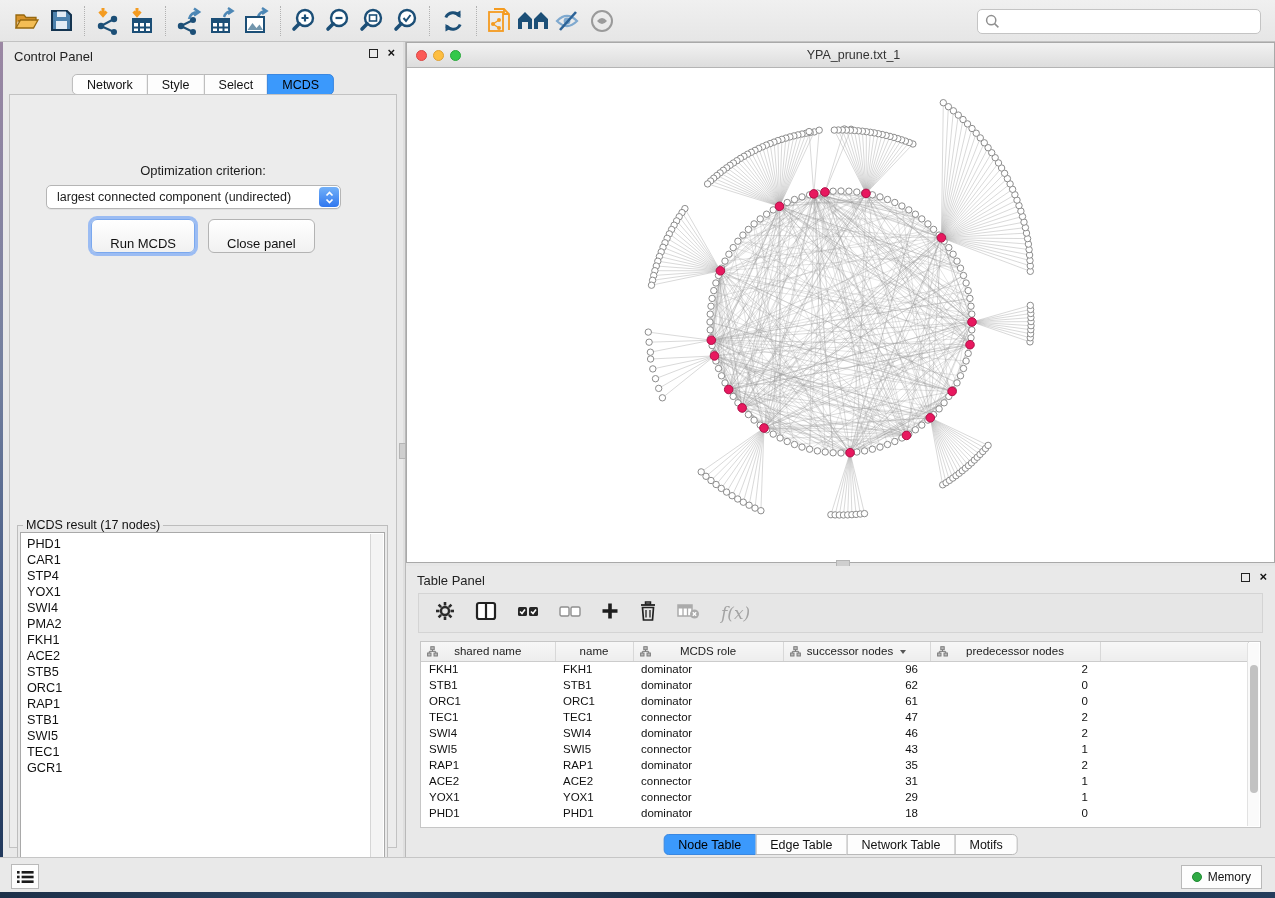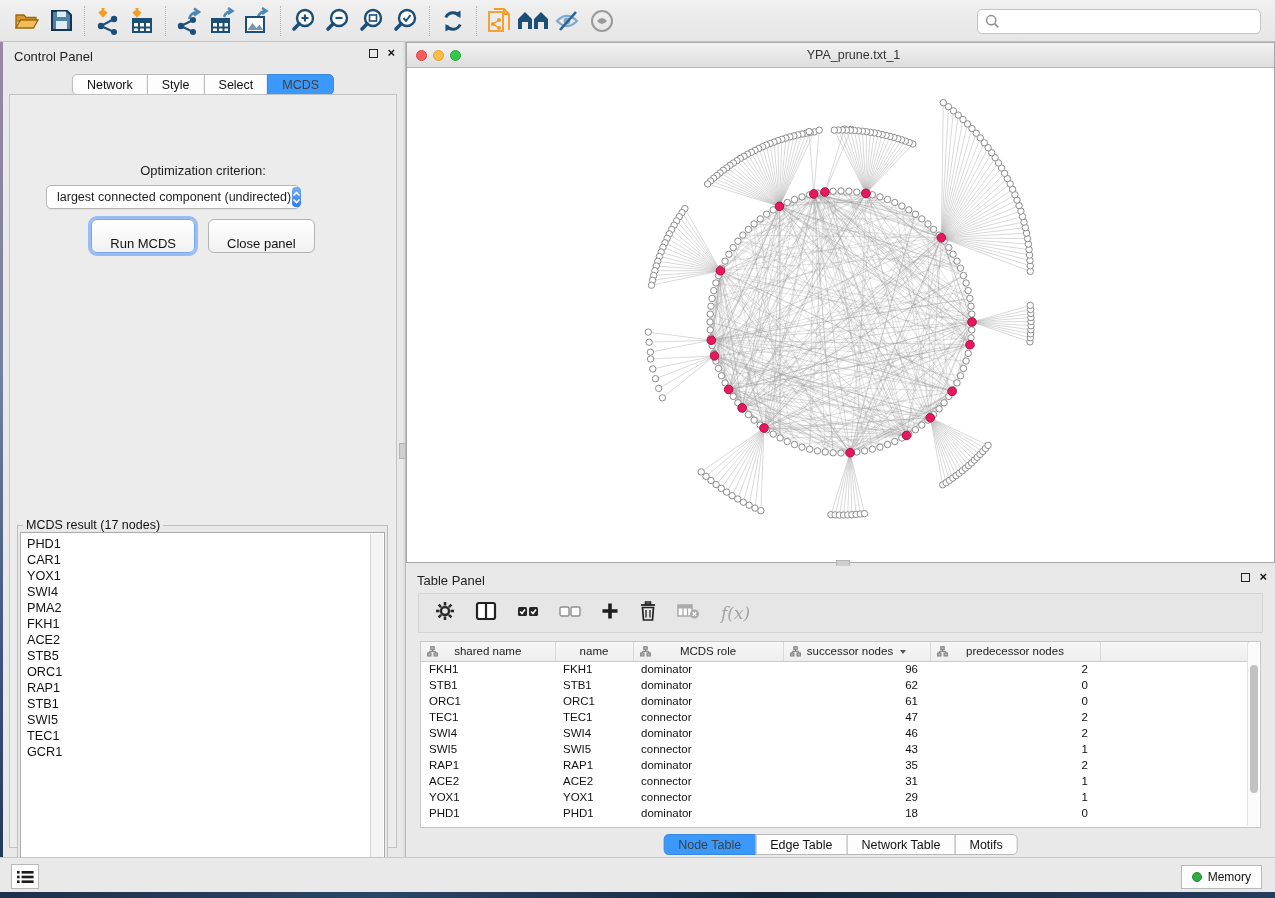--- a/index.html
+++ b/index.html
@@ -28,26 +28,26 @@
   .panel-title { position:absolute; left:11px; top:7px; font-size:13px; color:#222; }
   .win-btns { position:absolute; right:8px; top:6px; display:flex; gap:9px; align-items:center; }
   .float-btn { width:9px; height:9px; border:1.5px solid #222; display:inline-block; }
   .close-btn { font-size:13px; font-weight:bold; color:#111; line-height:10px; }
 
   #cp-tabs { position:absolute; top:32px; left:50%; transform:translateX(-50%); display:inline-flex; }
   .tab { height:21px; padding:3px 14px 0; font-size:12.5px; background:#fdfdfd;
          border:1px solid #b9b9b9; margin-left:-1px; color:#111; }
   .tab:first-child { border-radius:5px 0 0 5px; margin-left:0; }
   .tab:last-child { border-radius:0 5px 5px 0; }
-  .tab.selected { background:#3b99fc; border-color:#3a87e0; color:#404040; }
+  .tab.selected { background:#3b99fc; border-color:#3a87e0; color:#000000; }
 
   #cp-content { position:absolute; left:6px; right:6px; top:52px; bottom:9px;
     background:#ececec; border:1px solid #c2c2c2; }
   #opt-label { position:absolute; top:68px; width:100%; text-align:center; font-size:13px; }
-  #criterion-select { position:absolute; left:36px; top:90px; width:254px; height:24px; background:#fff;
+  #criterion-select { position:absolute; left:36px; top:90px; width:295px; height:24px; background:#fff;
     border:1px solid #b5b5b5; border-radius:5px; display:flex; align-items:center; box-shadow:0 1px 0 rgba(0,0,0,.05);}
   #criterion-select .sel-text { flex:1; font-size:12.5px; padding-left:10px; white-space:nowrap; }
   .sel-cap { width:20px; height:20px; margin:1px 1px; border-radius:4px;
     background:linear-gradient(#73b1f8,#3077ef); display:flex; align-items:center; justify-content:center; }
   .btn-row { position:absolute; top:124px; width:100%; display:flex; justify-content:center; gap:13px; }
   .aq-btn { height:34px; padding:16px 18px; font-size:13px; color:#111;
     background:linear-gradient(#ffffff,#f1f1f1); border:1px solid #b3b3b3; border-radius:6px; }
   .aq-btn.focused { box-shadow:0 0 0 3px rgba(90,150,250,.55); border-color:#7aa8ee; }
 
   #result-fieldset { position:absolute; left:7px; top:423px; width:371px; height:372px;
@@ -289,20 +289,21 @@
       <div class="btn-row">
         <button class="aq-btn focused">Run MCDS</button>
         <button class="aq-btn">Close panel</button>
       </div>
       <fieldset id="result-fieldset">
         <legend>MCDS result (17 nodes)</legend>
         <div id="result-listbox">
           <ul id="result-list">
               <li>PHD1</li>
               <li>CAR1</li>
+              <li>STP4</li>
               <li>YOX1</li>
               <li>SWI4</li>
               <li>PMA2</li>
               <li>FKH1</li>
               <li>ACE2</li>
               <li>STB5</li>
               <li>ORC1</li>
               <li>RAP1</li>
               <li>STB1</li>
               <li>SWI5</li>

